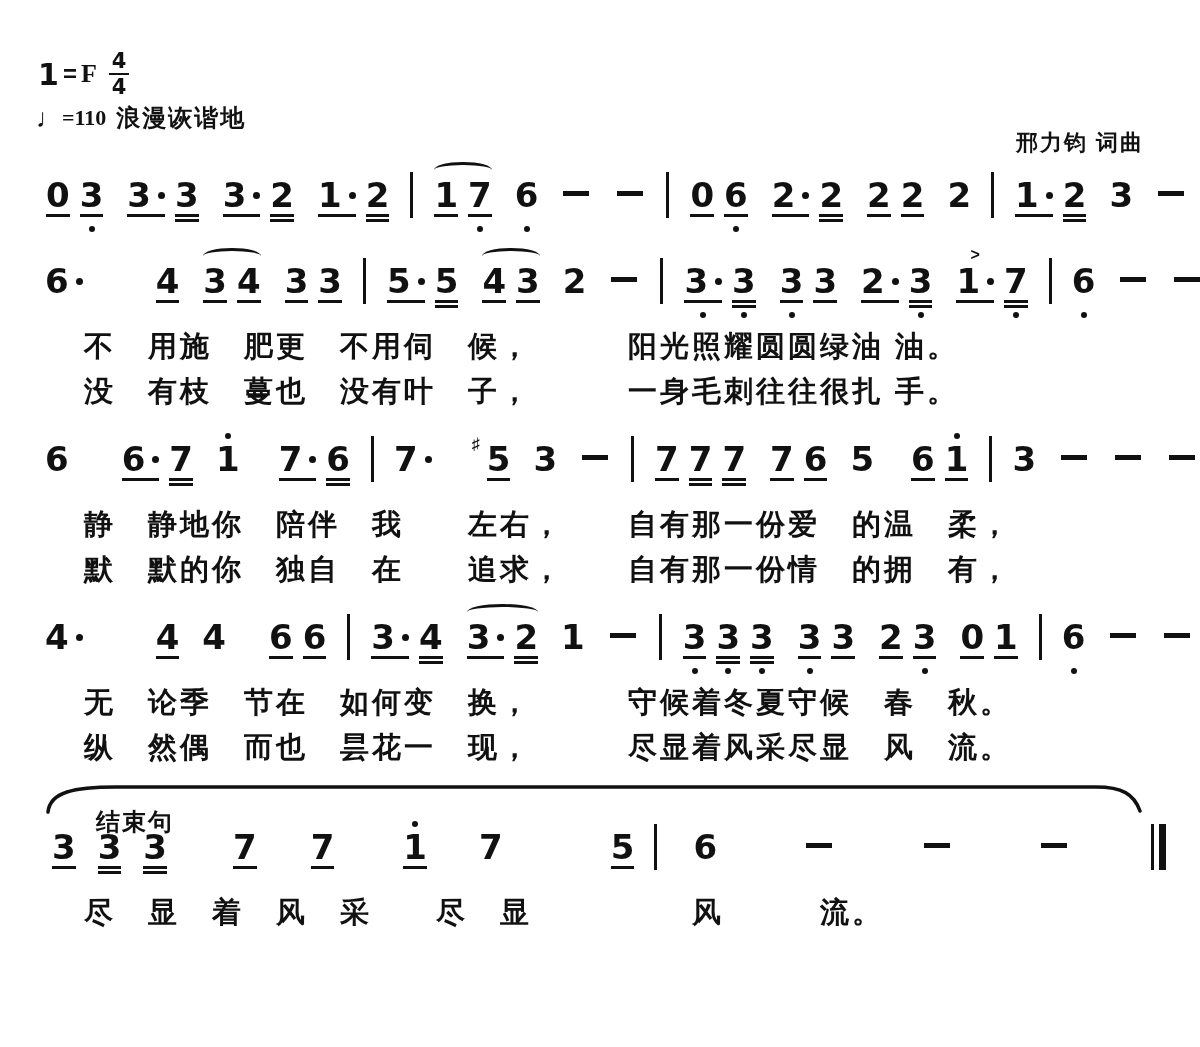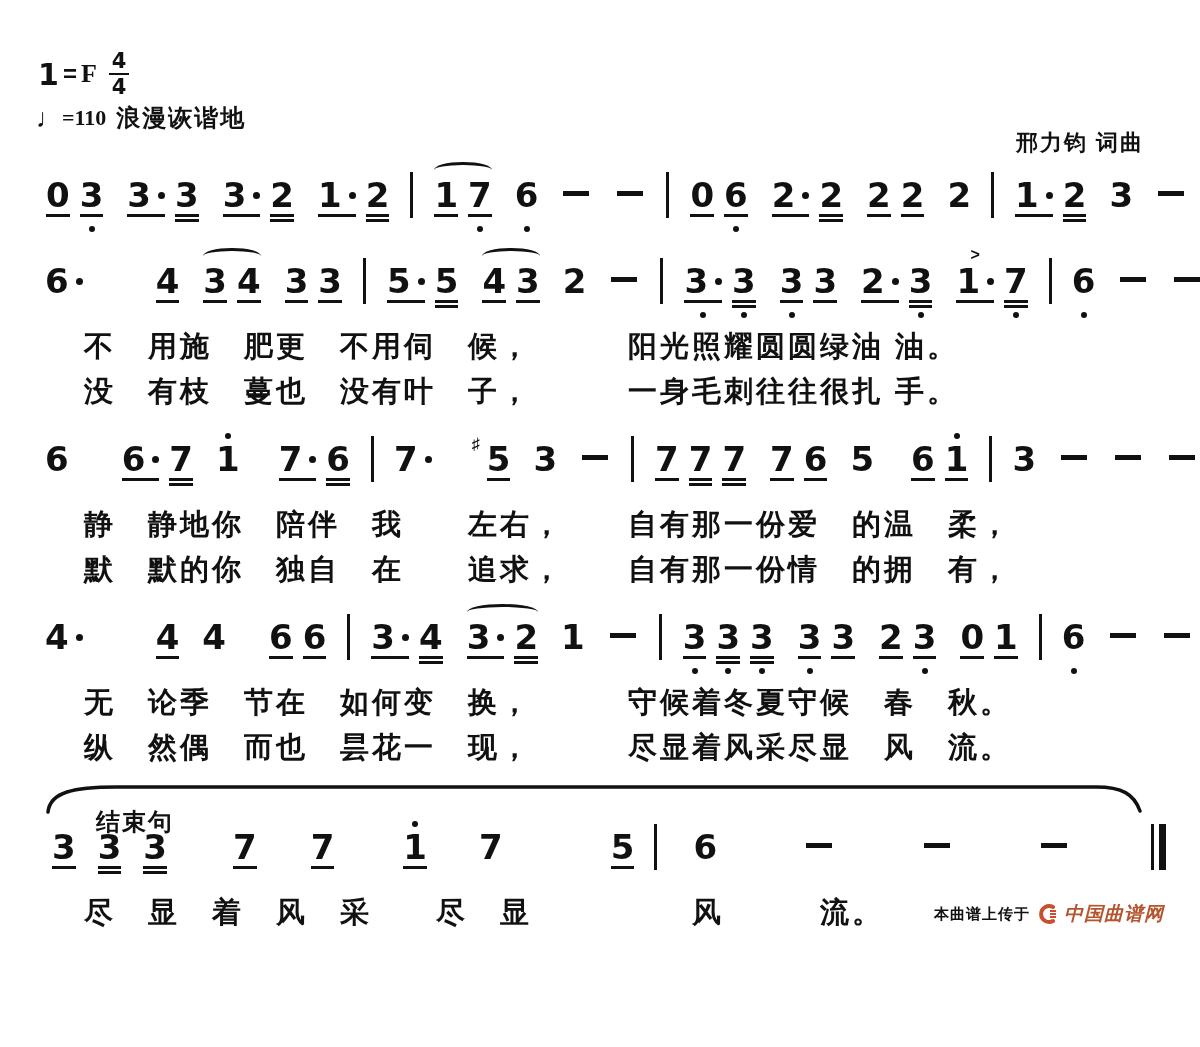--- a/index.html
+++ b/index.html
@@ -1168,24 +1168,14 @@
           <div class="thin"></div>
           <div class="thick"></div>
         </div>
       </div>
   </div>
 
   <div class="lyrblk">
     <div class="lyr">尽　显　着　风　采　　尽　显　　　　　风　　　流。</div>
   </div>
 
-  <div class="footer">
-    <span class="fprefix">本曲谱上传于</span>
-    <svg width="22" height="22" viewBox="0 0 22 22" style="margin-right:4px">
-      <path d="M 15 4 A 8 8 0 1 0 15 18" fill="none" stroke="#c8502e" stroke-width="4" stroke-linecap="round"></path>
-      <line x1="12" y1="8" x2="18" y2="8" stroke="#c8502e" stroke-width="2"></line>
-      <line x1="12" y1="11" x2="18" y2="11" stroke="#c8502e" stroke-width="2"></line>
-      <line x1="12" y1="14" x2="18" y2="14" stroke="#c8502e" stroke-width="2"></line>
-    </svg>
-    <span class="brand" style="color: rgb(181, 85, 47);">中国曲谱网</span>
-  </div>
 
 </div>
 
 </body></html>

